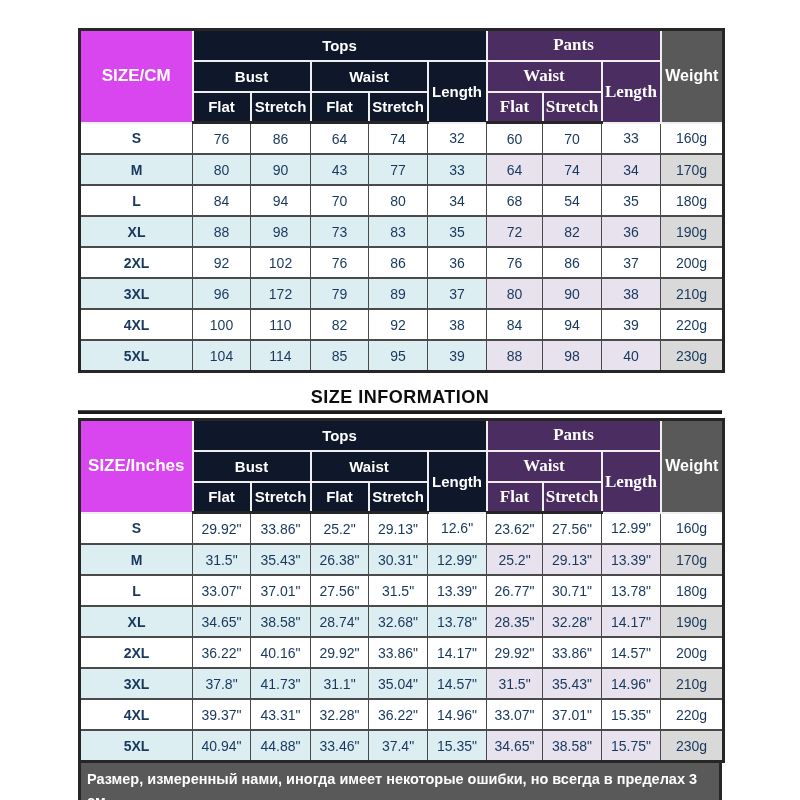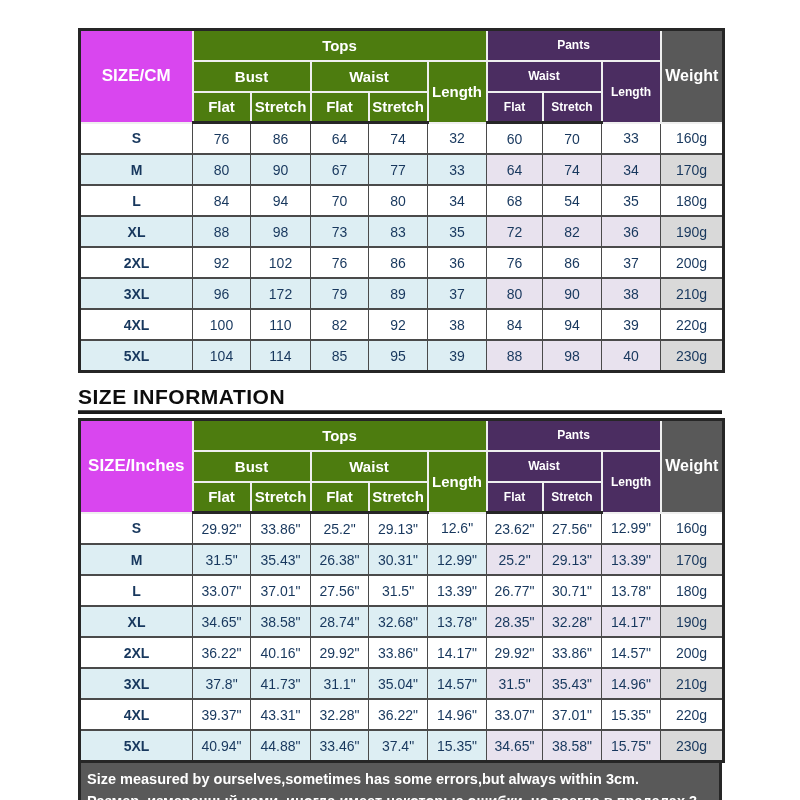--- a/index.html
+++ b/index.html
@@ -7,35 +7,35 @@
   .sheet{position:absolute;left:78px;top:28px;width:644px;}
 
   table.size-table{width:644px;border-collapse:collapse;table-layout:fixed;
     border:3px solid #262626;}
   
   .size-table th{border:2px solid #efefef;color:#ffffff;font-weight:bold;
     text-align:center;vertical-align:middle;padding:0;}
   .size-table thead tr{height:31px;}
   .size-table thead tr:last-child th{border-bottom:3px solid #262626;}
   th.hd-gray{background:#d946ef;font-size:17px;}
-  th.hd-teal{background:#4d7c0f;font-size:15px;}
-  th.hd-purple{background:#4b2d61;font-size:12px;}
+  th.hd-teal{background:#0f172a;font-size:15px;}
+  th.hd-purple{background:#4b2d61;font-size:17px;font-family:Liberation Serif, serif;}
   th.hd-weight{background:#595959;font-size:16px;}
 
   
   .size-table td{border:1px solid #4a4a4a;border-top:2px solid #4a4a4a;
     border-bottom:2px solid #4a4a4a;text-align:center;vertical-align:middle;
     height:29px;font-size:14px;color:#17375d;background:#ffffff;padding:0;}
   td.c-size{font-weight:bold;}
   tr.alt td.c-size, tr.alt td.c-top{background:#ddeef3;}
   tr.alt td.c-pant{background:#e8e2ee;}
   tr.alt td.c-weight{background:#d9d9d9;text-align:center;}
 
-  .title{margin-top:12px;height:24px;line-height:24px;
-    color:#0d0d0d;font-size:21px;font-weight:bold;letter-spacing:.5px;}
+  .title{margin-top:12px;height:24px;line-height:24px;text-align:center;
+    color:#0d0d0d;font-size:18px;font-weight:bold;letter-spacing:.5px;}
   .title-rule{height:3px;background:#1b1b1b;margin-top:1px;border-top:1px solid #555;}
   .gap{height:4px;}
 
   .footer-note{border:3px solid #262626;border-top:none;background:#595959;
     color:#ffffff;font-weight:bold;font-size:14.5px;line-height:1.55;
     padding:5px 6px 7px 6px;text-align:left;}
 </style>
 </head>
 <body>
 
@@ -87,21 +87,21 @@
           <td class="c-top">32</td>
           <td class="c-pant">60</td>
           <td class="c-pant">70</td>
           <td class="c-pant">33</td>
           <td class="c-weight">160g</td>
         </tr>
         <tr class="alt">
           <td class="c-size">M</td>
           <td class="c-top">80</td>
           <td class="c-top">90</td>
-          <td class="c-top">67</td>
+          <td class="c-top">43</td>
           <td class="c-top">77</td>
           <td class="c-top">33</td>
           <td class="c-pant">64</td>
           <td class="c-pant">74</td>
           <td class="c-pant">34</td>
           <td class="c-weight">170g</td>
         </tr>
         <tr>
           <td class="c-size">L</td>
           <td class="c-top">84</td>
@@ -311,17 +311,16 @@
           <td class="c-top">15.35"</td>
           <td class="c-pant">34.65"</td>
           <td class="c-pant">38.58"</td>
           <td class="c-pant">15.75"</td>
           <td class="c-weight">230g</td>
         </tr>
       </tbody>
   </table>
 
   <div class="footer-note">
-    <div>Size measured by ourselves,sometimes has some errors,but always within 3cm.</div>
     <div>Размер, измеренный нами, иногда имеет некоторые ошибки, но всегда в пределах 3 см.</div>
   </div>
 
 </div>
 
 </body></html>

